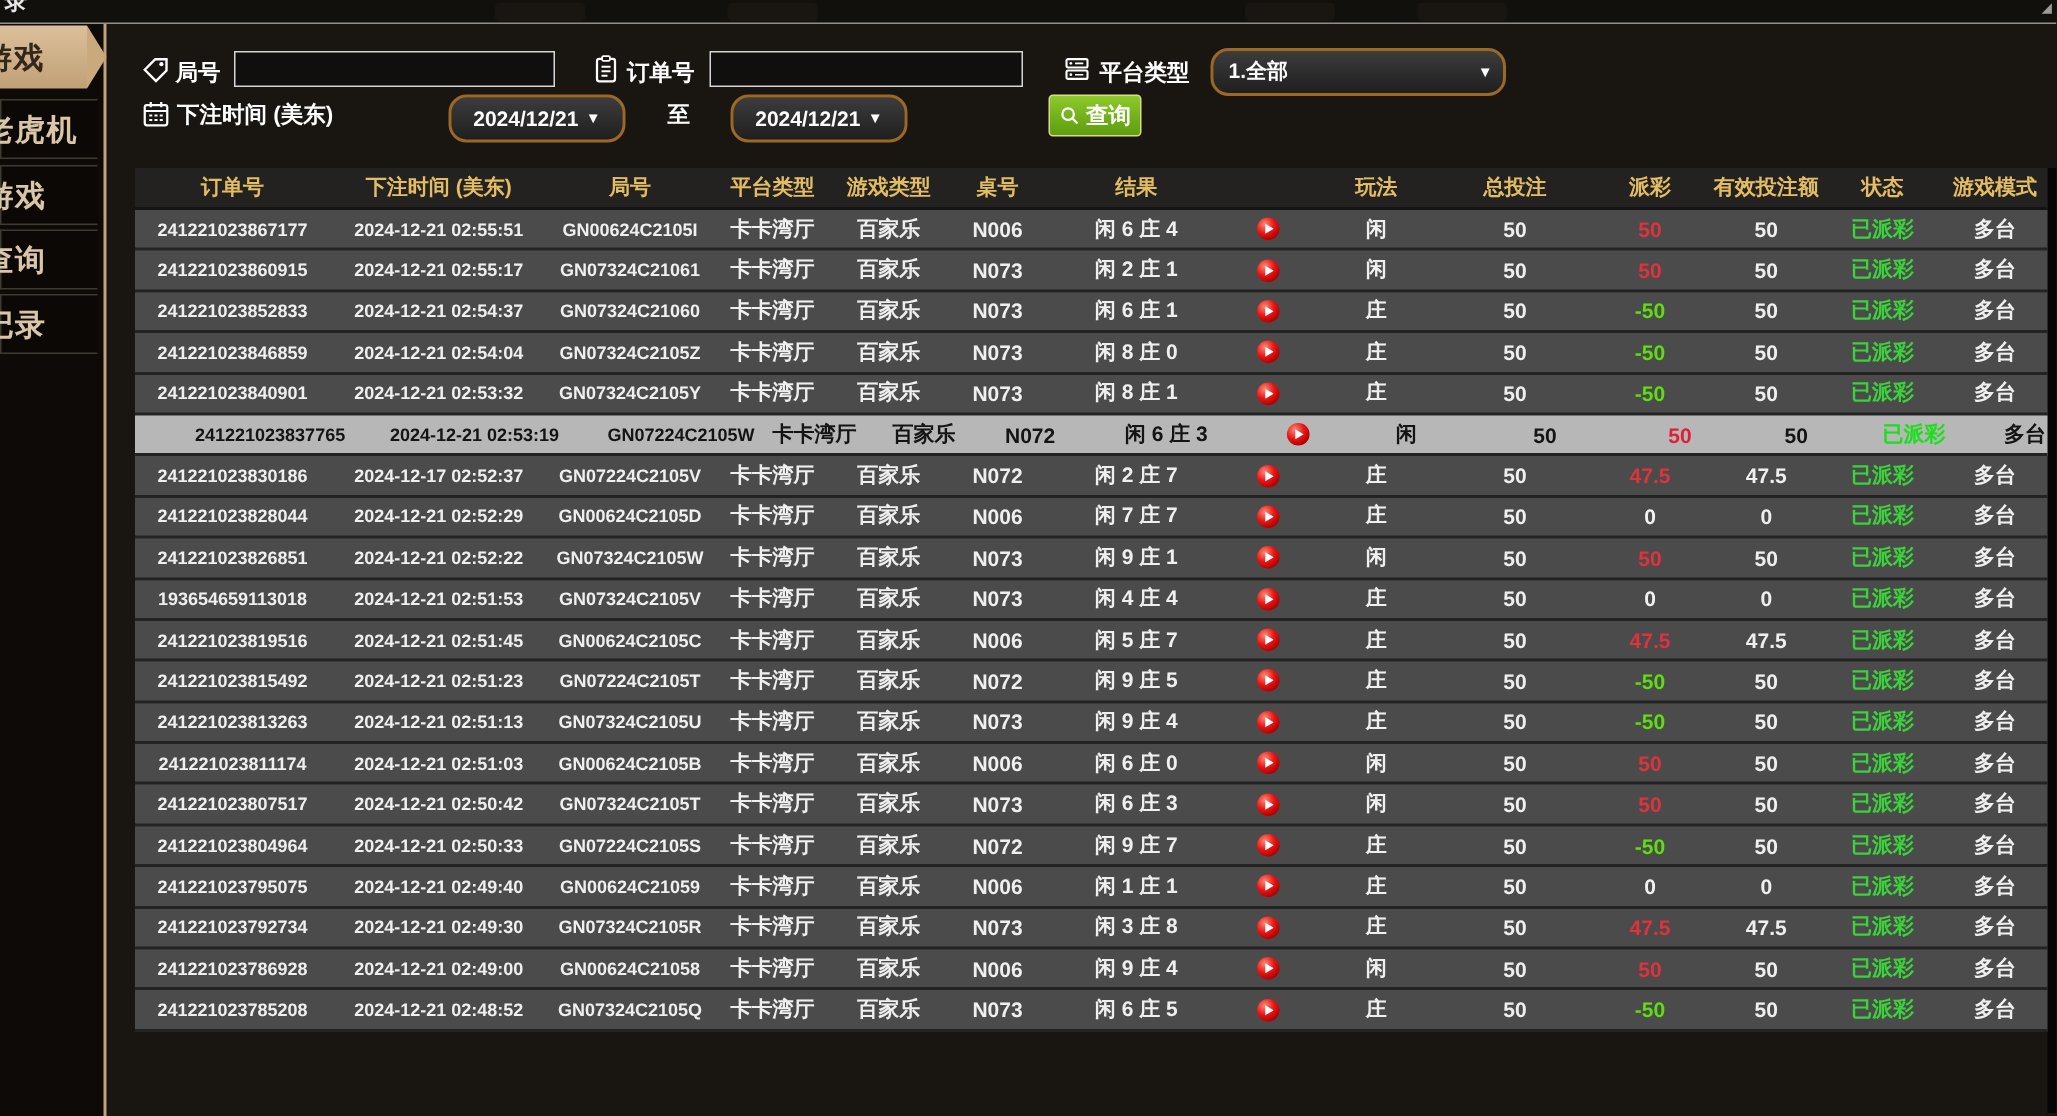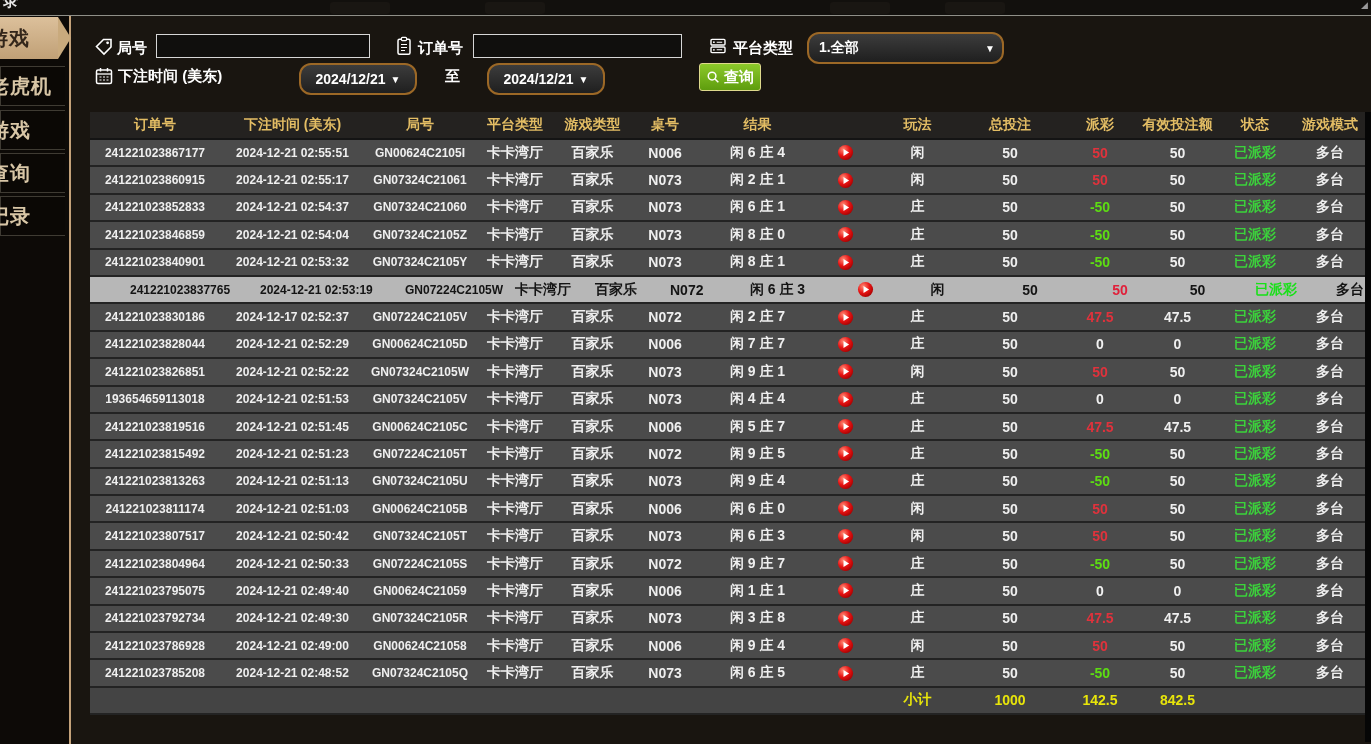--- a/index.html
+++ b/index.html
@@ -602,23 +602,14 @@
     </div>
     <div class="td">庄</div>
     <div class="td">50</div>
     <div class="td neg">-50</div>
     <div class="td">50</div>
     <div class="td st">已派彩</div>
     <div class="td">多台</div>
   </div>
 </div>
 
-  <div class="tr sum">
-    <div class="td span8"></div>
-    <div class="td">小计</div>
-    <div class="td">1000</div>
-    <div class="td">142.5</div>
-    <div class="td">842.5</div>
-    <div class="td"></div>
-      <div class="td"></div>
-  </div>
 </div>
 <div class="scrollstrip"></div>
 
 </body></html>

